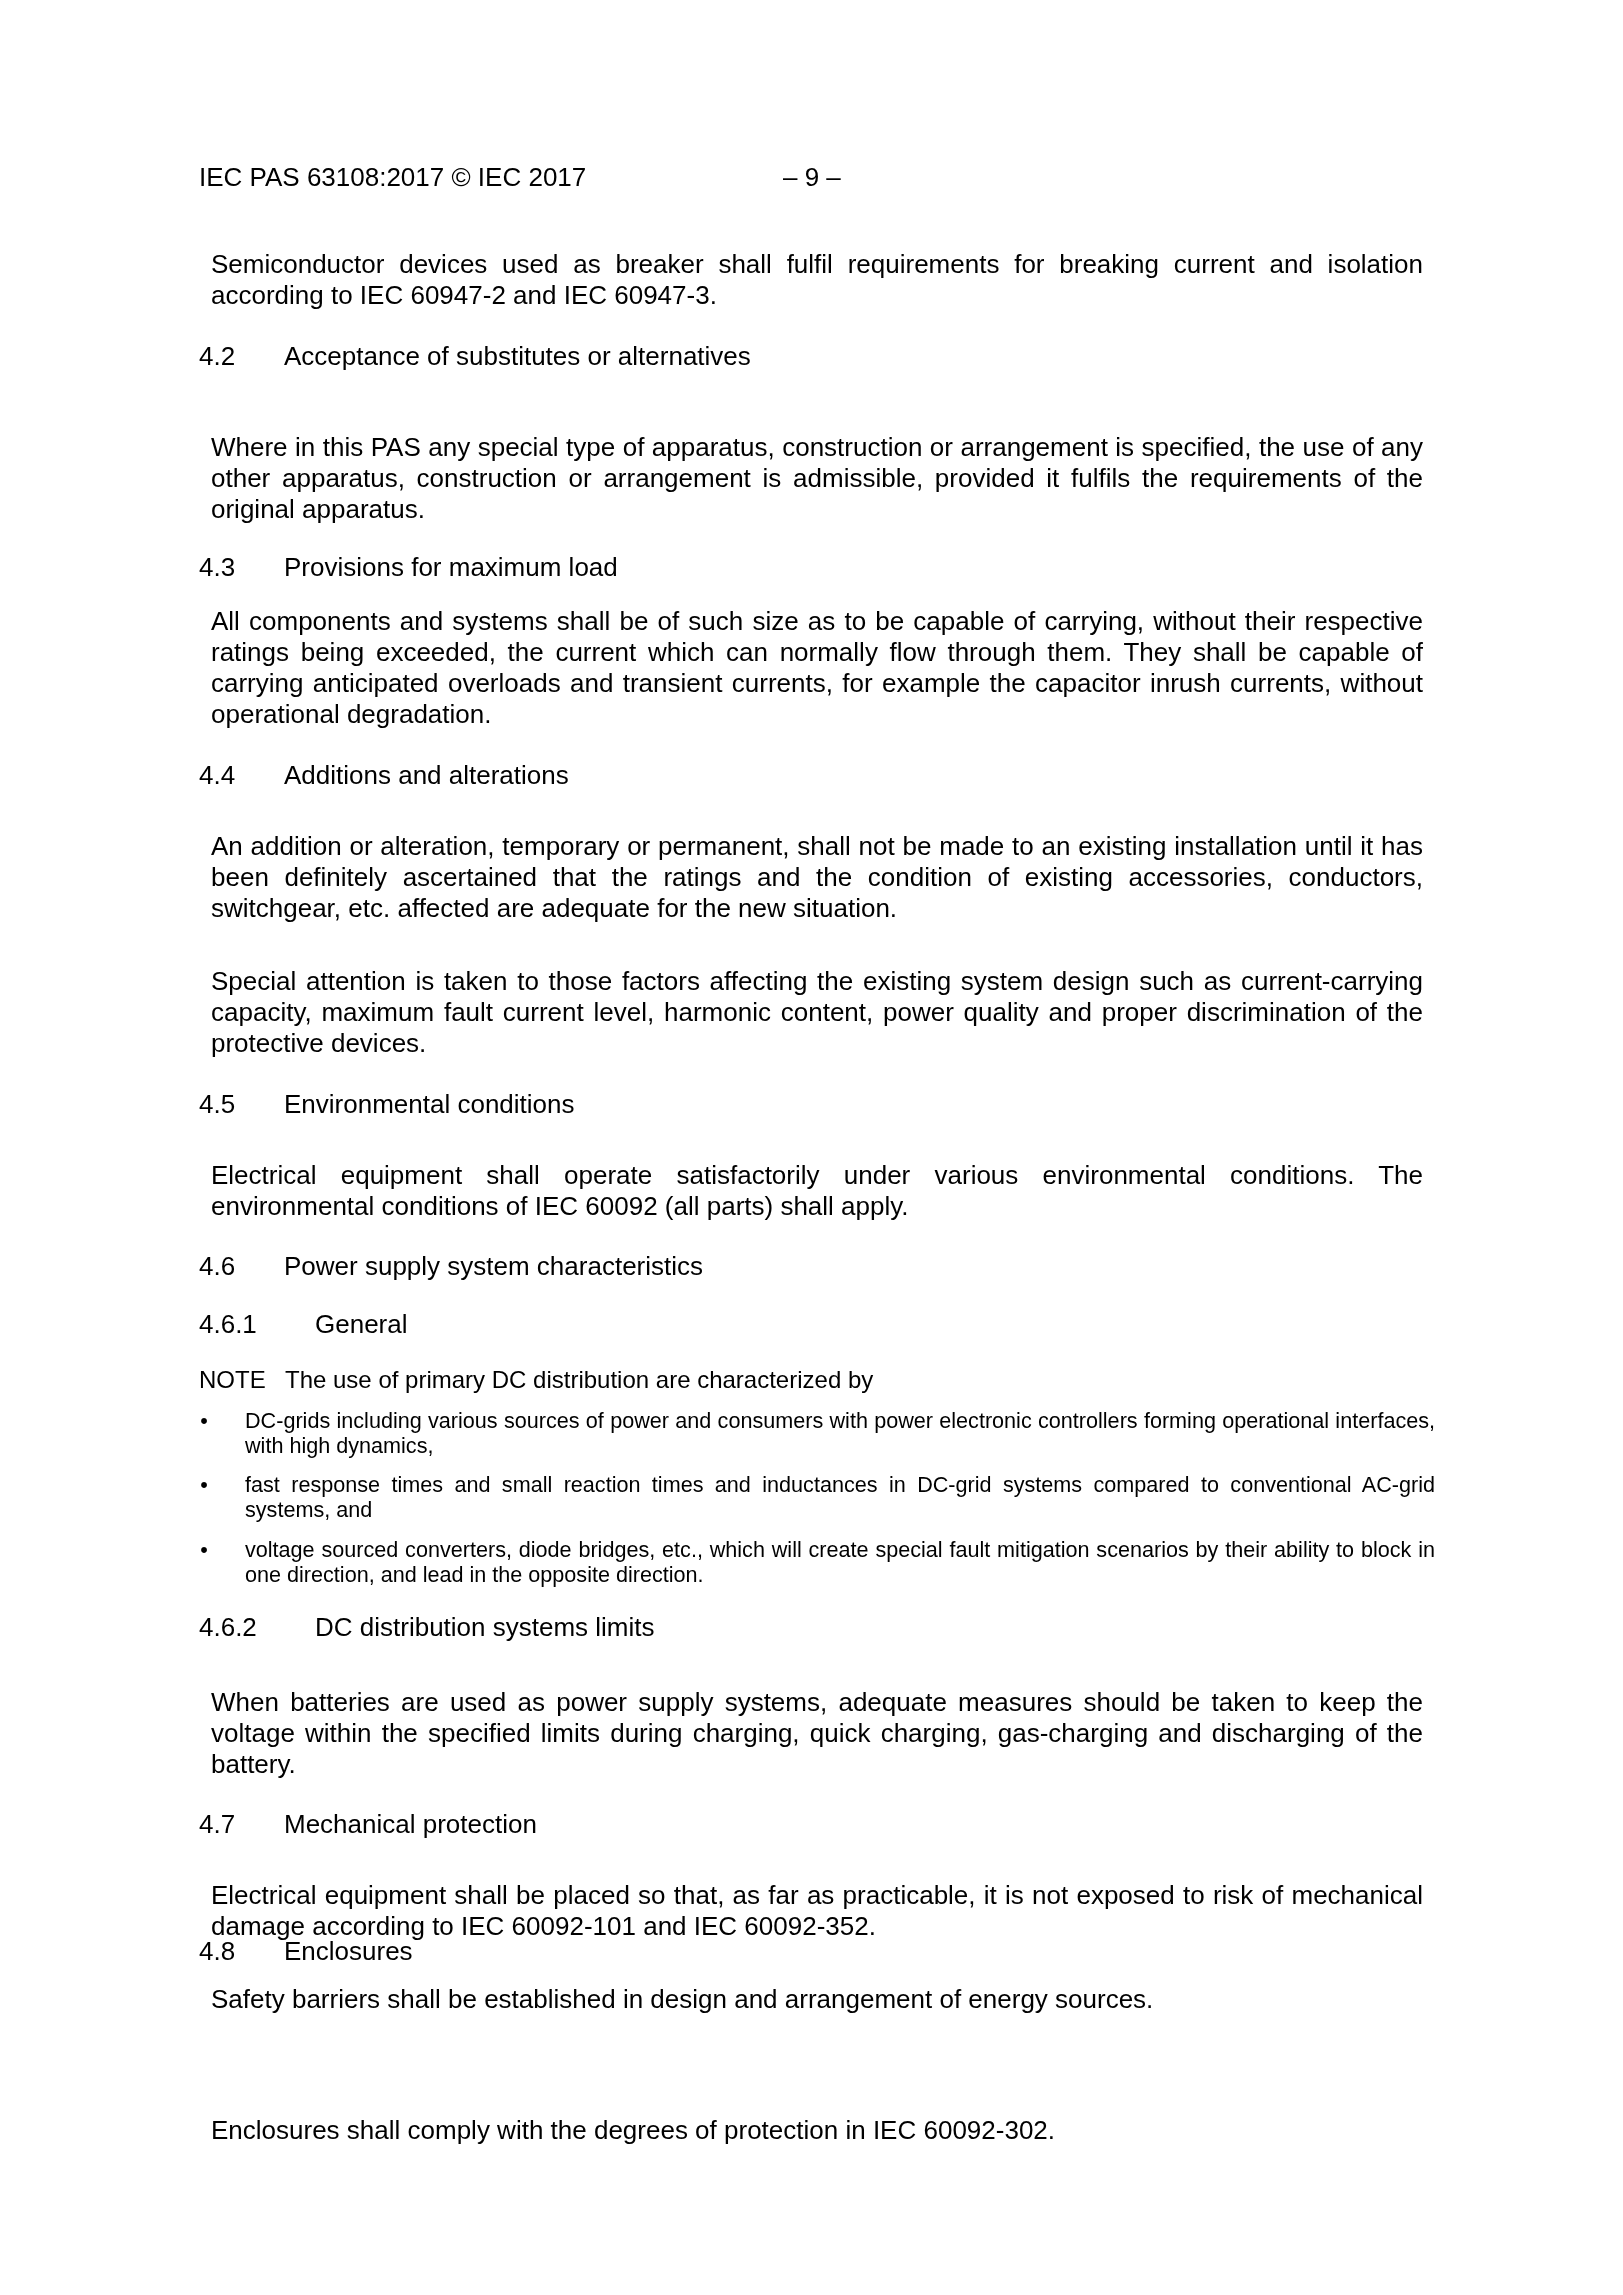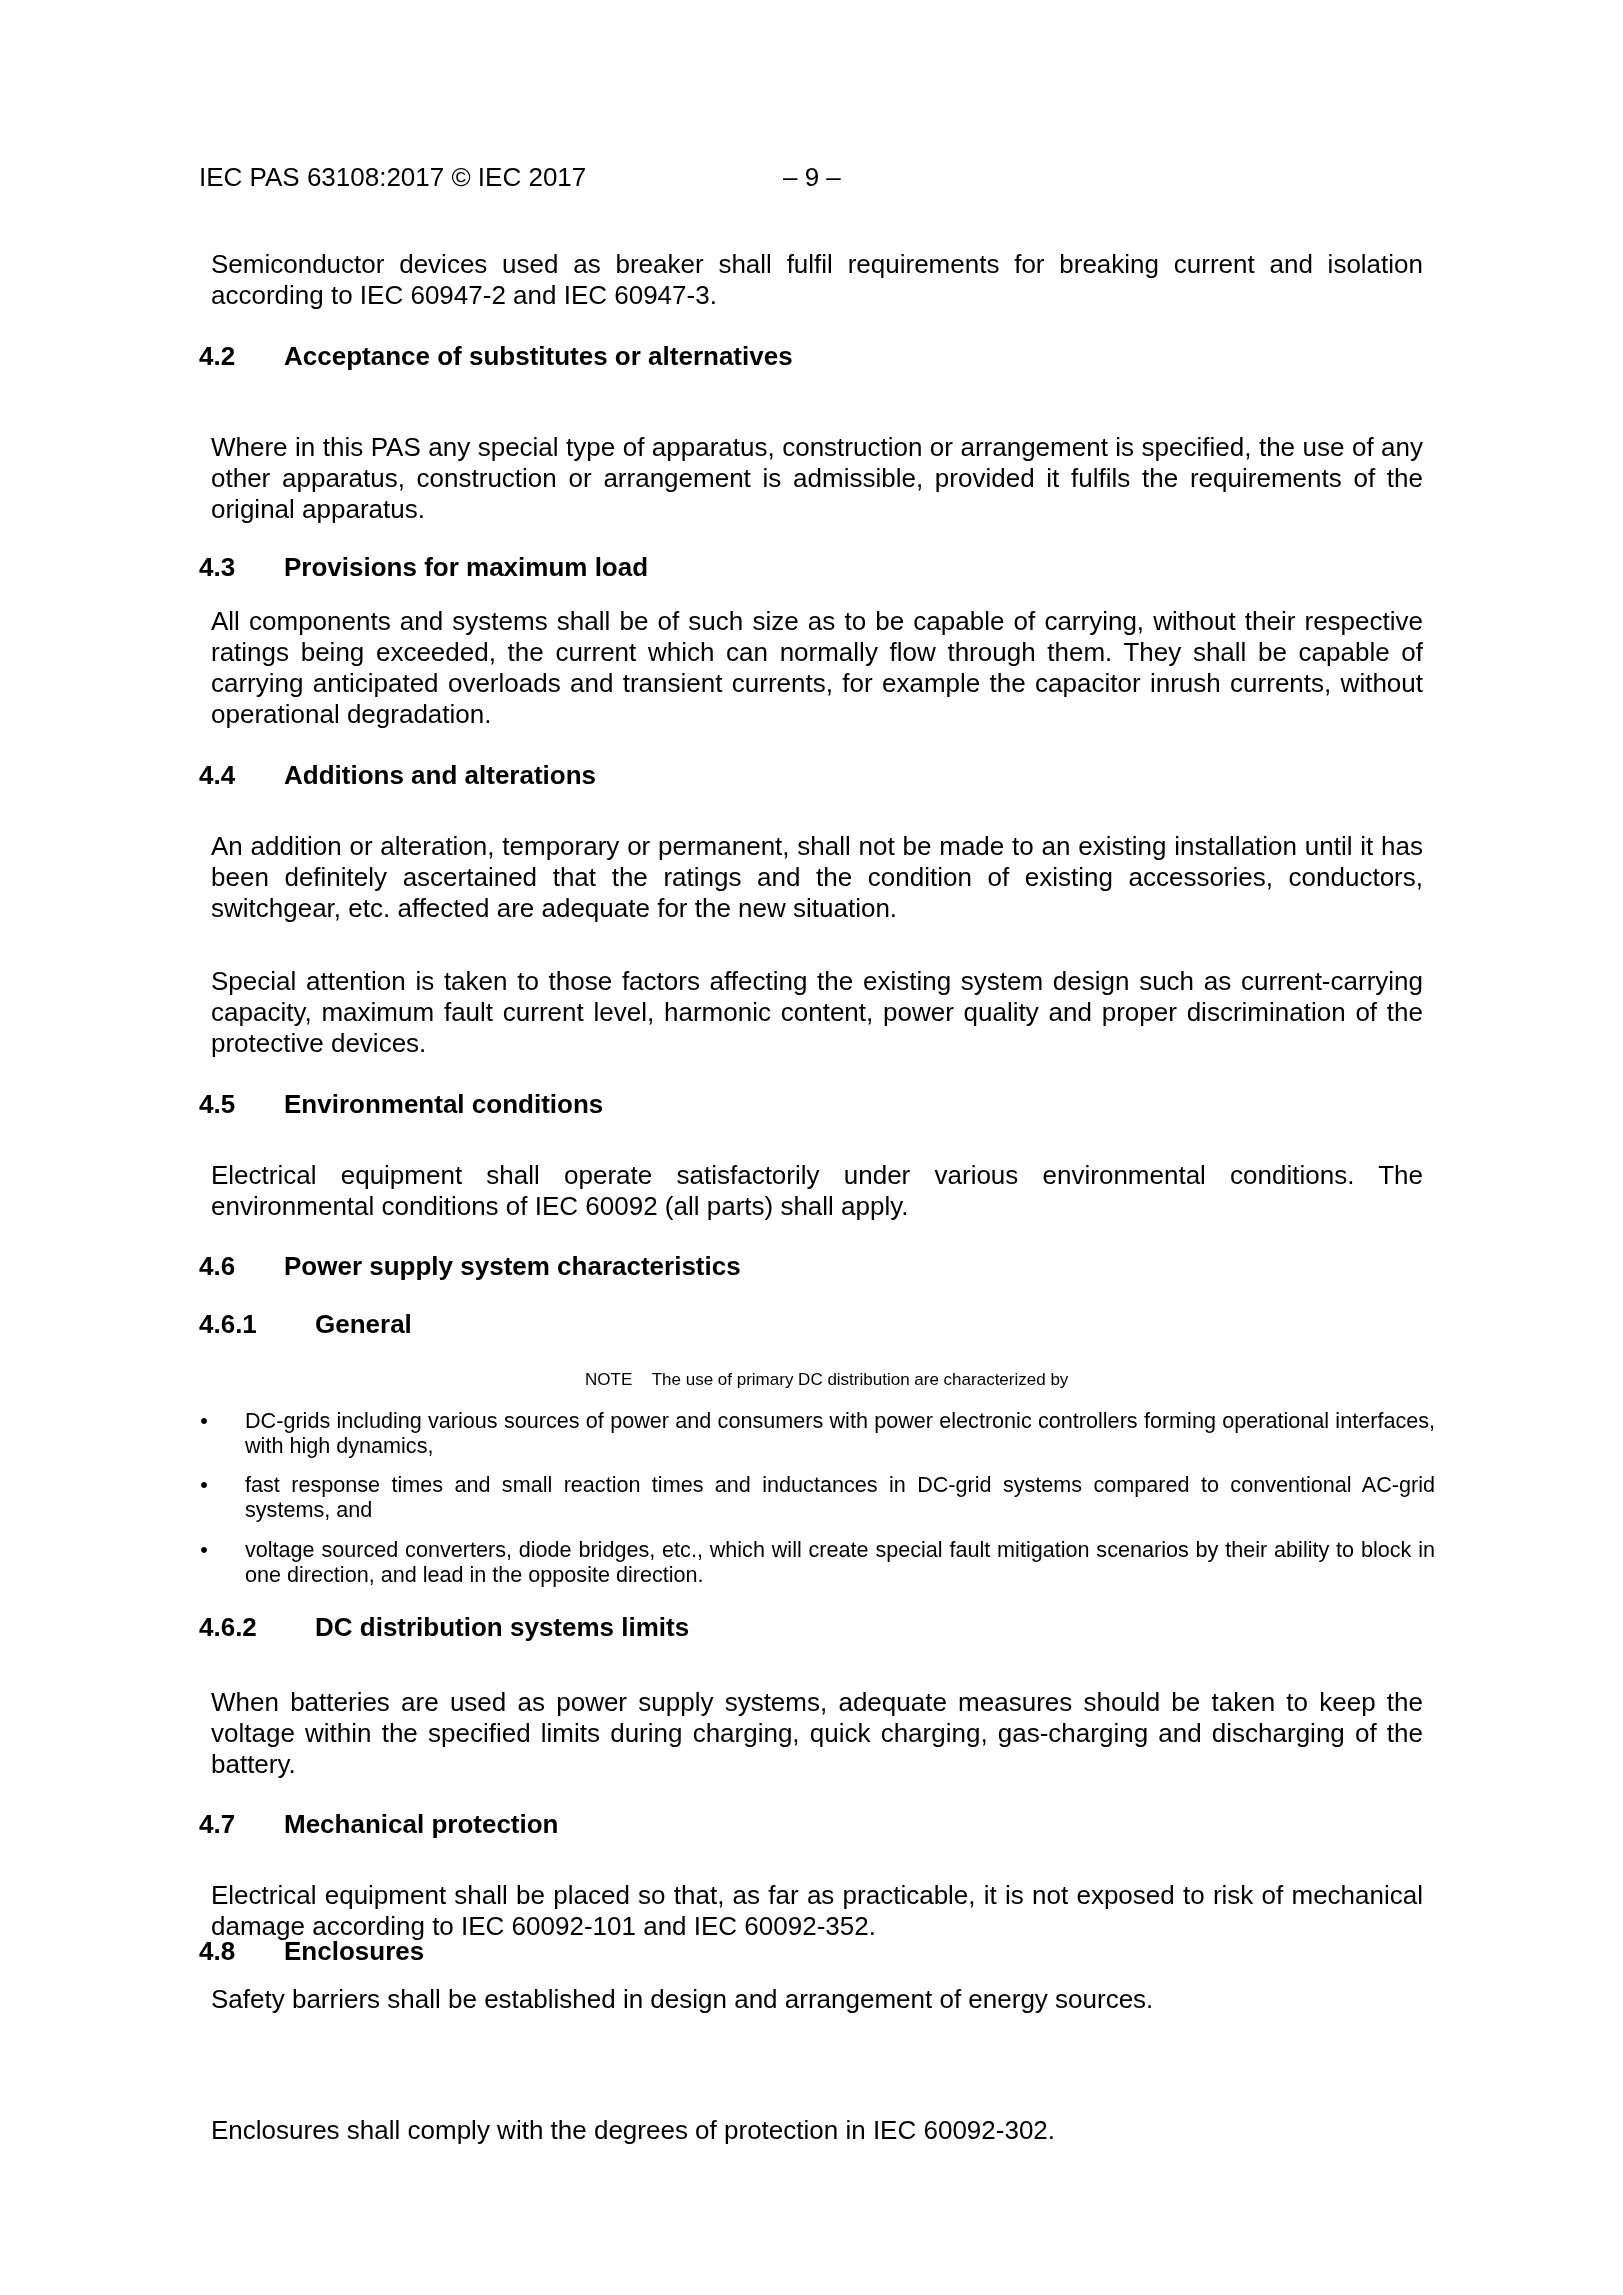--- a/index.html
+++ b/index.html
@@ -3,24 +3,24 @@
 <meta charset="utf-8">
 <style>
   html, body { margin: 0; padding: 0; background: #ffffff; }
   body { width: 1623px; height: 2295px; position: relative; overflow: hidden;
          font-family: "Liberation Sans", sans-serif; color: #000; }
   .page { position: absolute; left: 199px; top: 0; width: 1236px; }
   .hdr { position: absolute; top: 162px; left: 0; font-size: 26px; white-space: nowrap; }
   .hdr .pg { position: absolute; left: 584px; top: 0; }
   .blk { position: absolute; left: 0; width: 1236px; }
   p.body { margin: 12px; font-size: 26px; line-height: 31px; text-align: justify; text-align-last: left; }
-  .h { font-weight: bold; font-size: 26px; line-height: 31px; white-space: nowrap; }
+  .h { font-weight: normal; font-size: 26px; line-height: 31px; white-space: nowrap; }
   .h .num { display: inline-block; width: 85px; }
   .h3 .num { display: inline-block; width: 116px; }
-  .note { font-size: 17px; line-height: 25px; text-align: center; }
+  .note { font-size: 24px; line-height: 25px; }
   .note .lbl { display: inline-block; width: 86px; }
   ul.bul { list-style: none; margin: 0; padding: 0; }
   ul.bul li { position: relative; padding-left: 46px; font-size: 21.6px; line-height: 25px;
               text-align: justify; text-align-last: left; margin-bottom: 14.4px; }
   ul.bul li .dot { position: absolute; left: 1.3px; top: 0; }
 </style>
 </head>
 <body>
 
 <div class="page">

